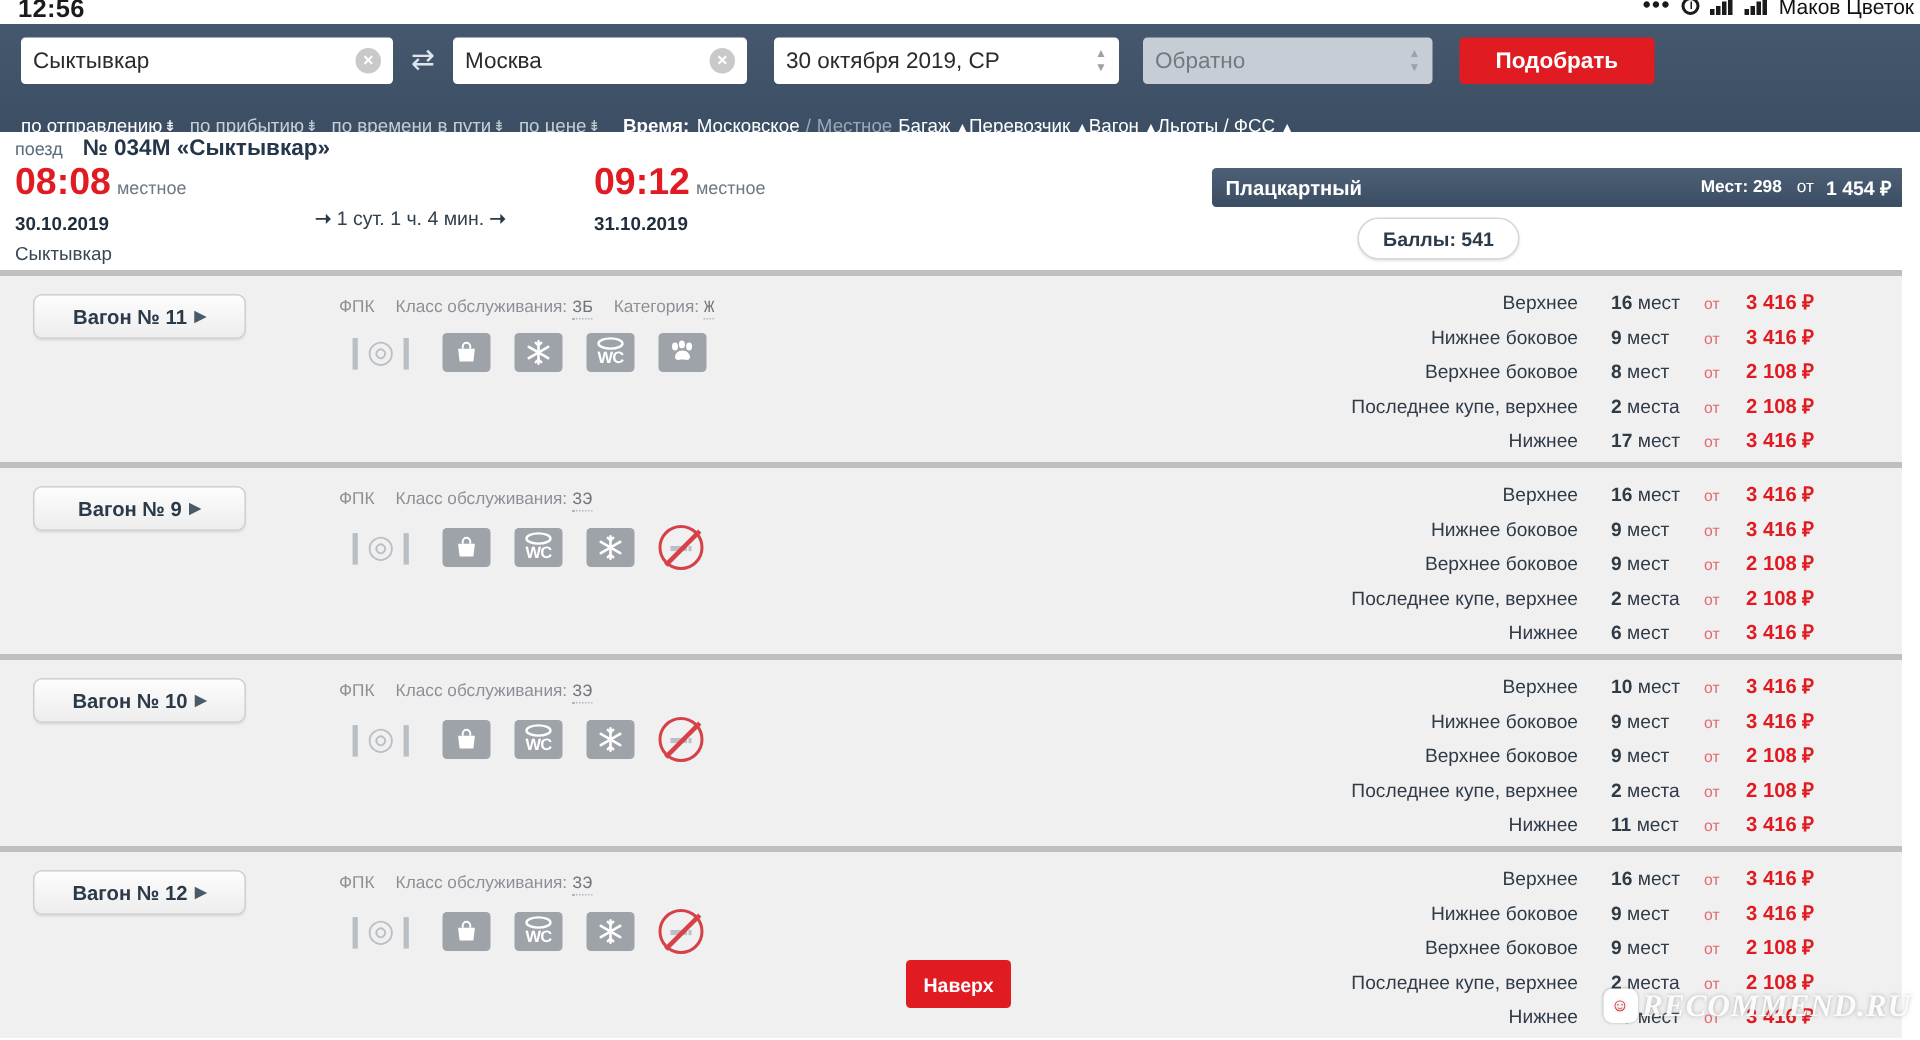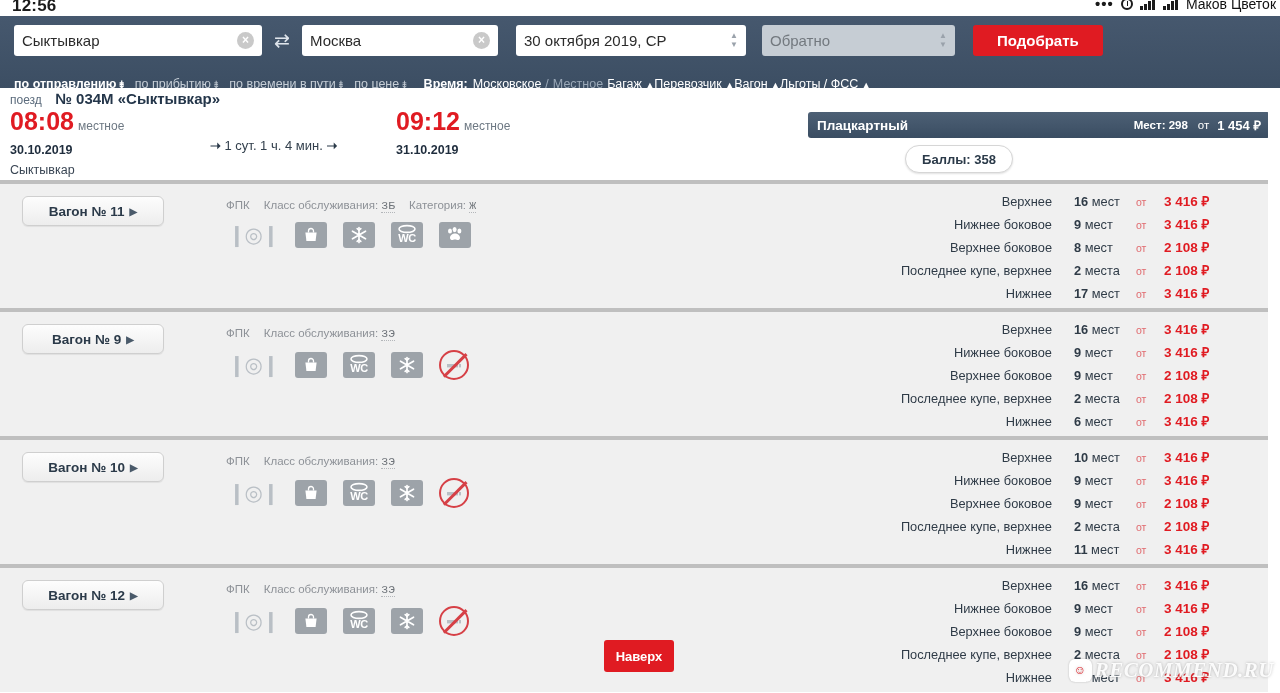--- a/index.html
+++ b/index.html
@@ -65,21 +65,21 @@
     line-height:31px;
   }
 
   
   .filterbar {
     position:absolute; left:0; top:56px; width:1280px; height:24px;
     display:flex; align-items:center; padding-left:14px; gap:0;
     font-size:12.5px; color:#c6ced6;
   }
   .sortitem { margin-right:10px; white-space:nowrap; display:flex; align-items:center; gap:1px;}
-  .sortitem.active { color:#ffffff; font-weight:bold; }
+  .sortitem.active { color:#ffffff; font-weight:normal; }
   .sortarrow { font-size:10px; letter-spacing:-1px; }
   .time-label { color:#ffffff; font-weight:bold; margin-left:6px; margin-right:5px;}
   .tlink { color:#ffffff; border-bottom:1px dotted #8fa0b2; margin-right:4px; }
   .tlink.dim { color:#9aa8b7; }
   .tsep { color:#9aa8b7; margin-right:4px; }
   .dd { color:#ffffff; font-weight:normal; margin-left:0; white-space:nowrap; }
   .dd .car { font-size:9px; }
 
   
   .trainhead { position:absolute; left:0; top:88px; width:1280px; height:92px; background:#fff; }
@@ -326,21 +326,21 @@
       </span>
     </div>
   </div>
 
   <div class="classbar">
     <span class="cname">Плацкартный</span>
     <span class="cseats">Мест: 298</span>
     <span class="cot">от</span>
     <span class="cprice">1 454 ₽</span>
   </div>
-  <div class="points">Баллы: 358</div>
+  <div class="points">Баллы: 541</div>
 
   <div class="list">
       <div class="wagon">
         <div class="wbtn">
           <span>Вагон № 11</span>
           <span class="tri">▶</span>
         </div>
         <div class="wmeta"><span class="k">ФПК</span><span class="k">Класс обслуживания: <span class="u">3Б</span></span><span class="k">Категория: <span class="u">Ж</span></span></div>
         <div class="wicons">
           <span class="food">❙◎❙</span>

